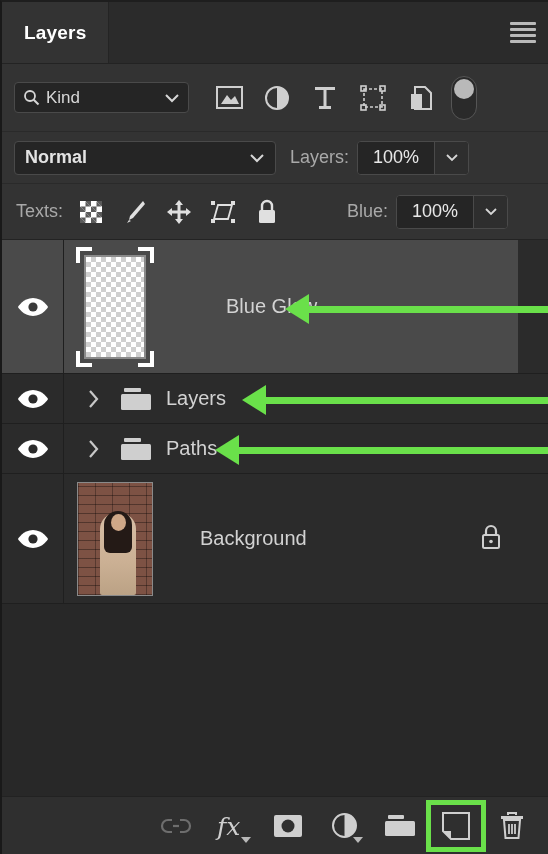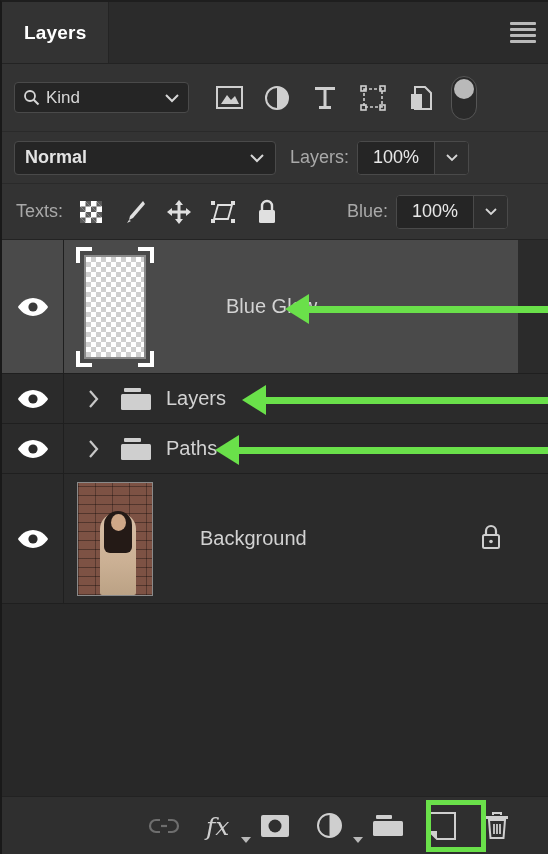--- a/index.html
+++ b/index.html
@@ -245,21 +245,21 @@
   
   #bottombar {
     position: absolute; left: 0; bottom: 0; width: 548px; height: 58px;
     background: #2f2f2f;
     border-top: 1px solid #222;
     display: flex; align-items: center; justify-content: flex-end;
     padding-right: 10px;
   }
   .bicon {
     width: 56px; height: 48px;
-    display: flex; align-items: center; 
+    display: flex; align-items: center; justify-content: center;
     position: relative;
   }
   .bicon.highlight { outline: 5px solid #6ae04a; outline-offset: -3px; }
   .caret-sm {
     position: absolute; right: 9px; bottom: 7px;
     width: 0; height: 0;
     border-left: 5px solid transparent;
     border-right: 5px solid transparent;
     border-top: 6px solid #b9b9b9;
   }

